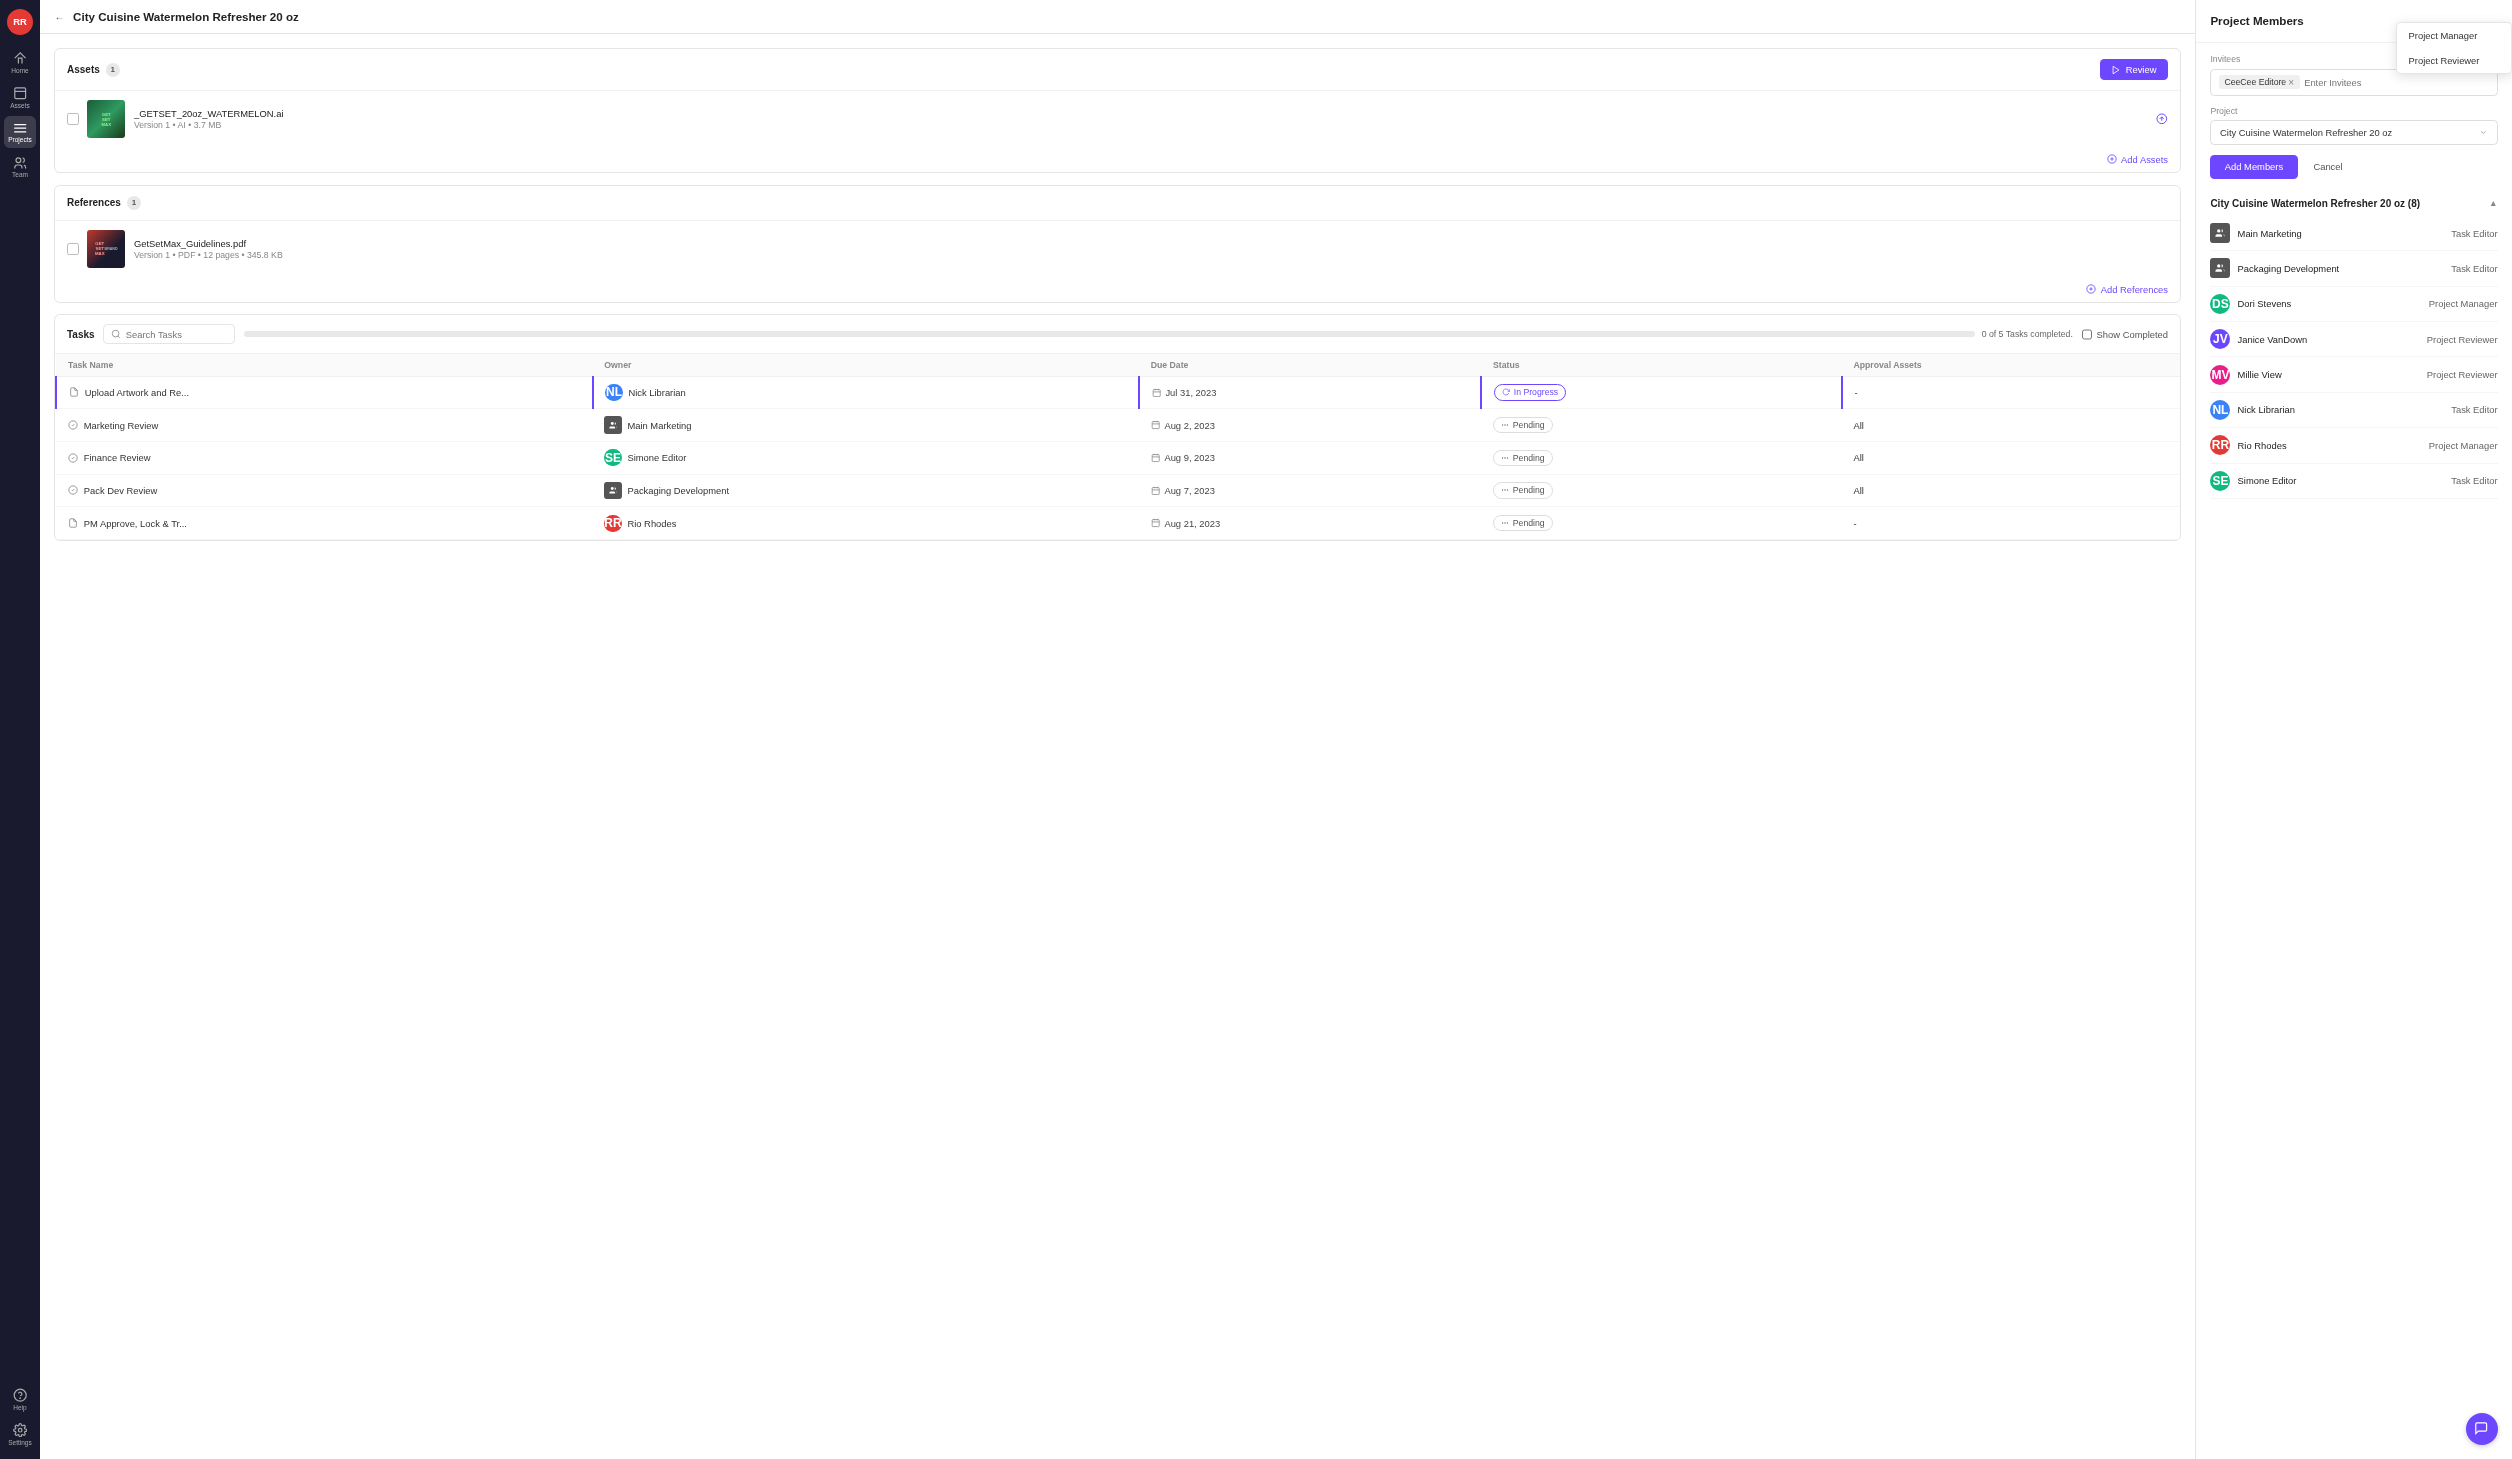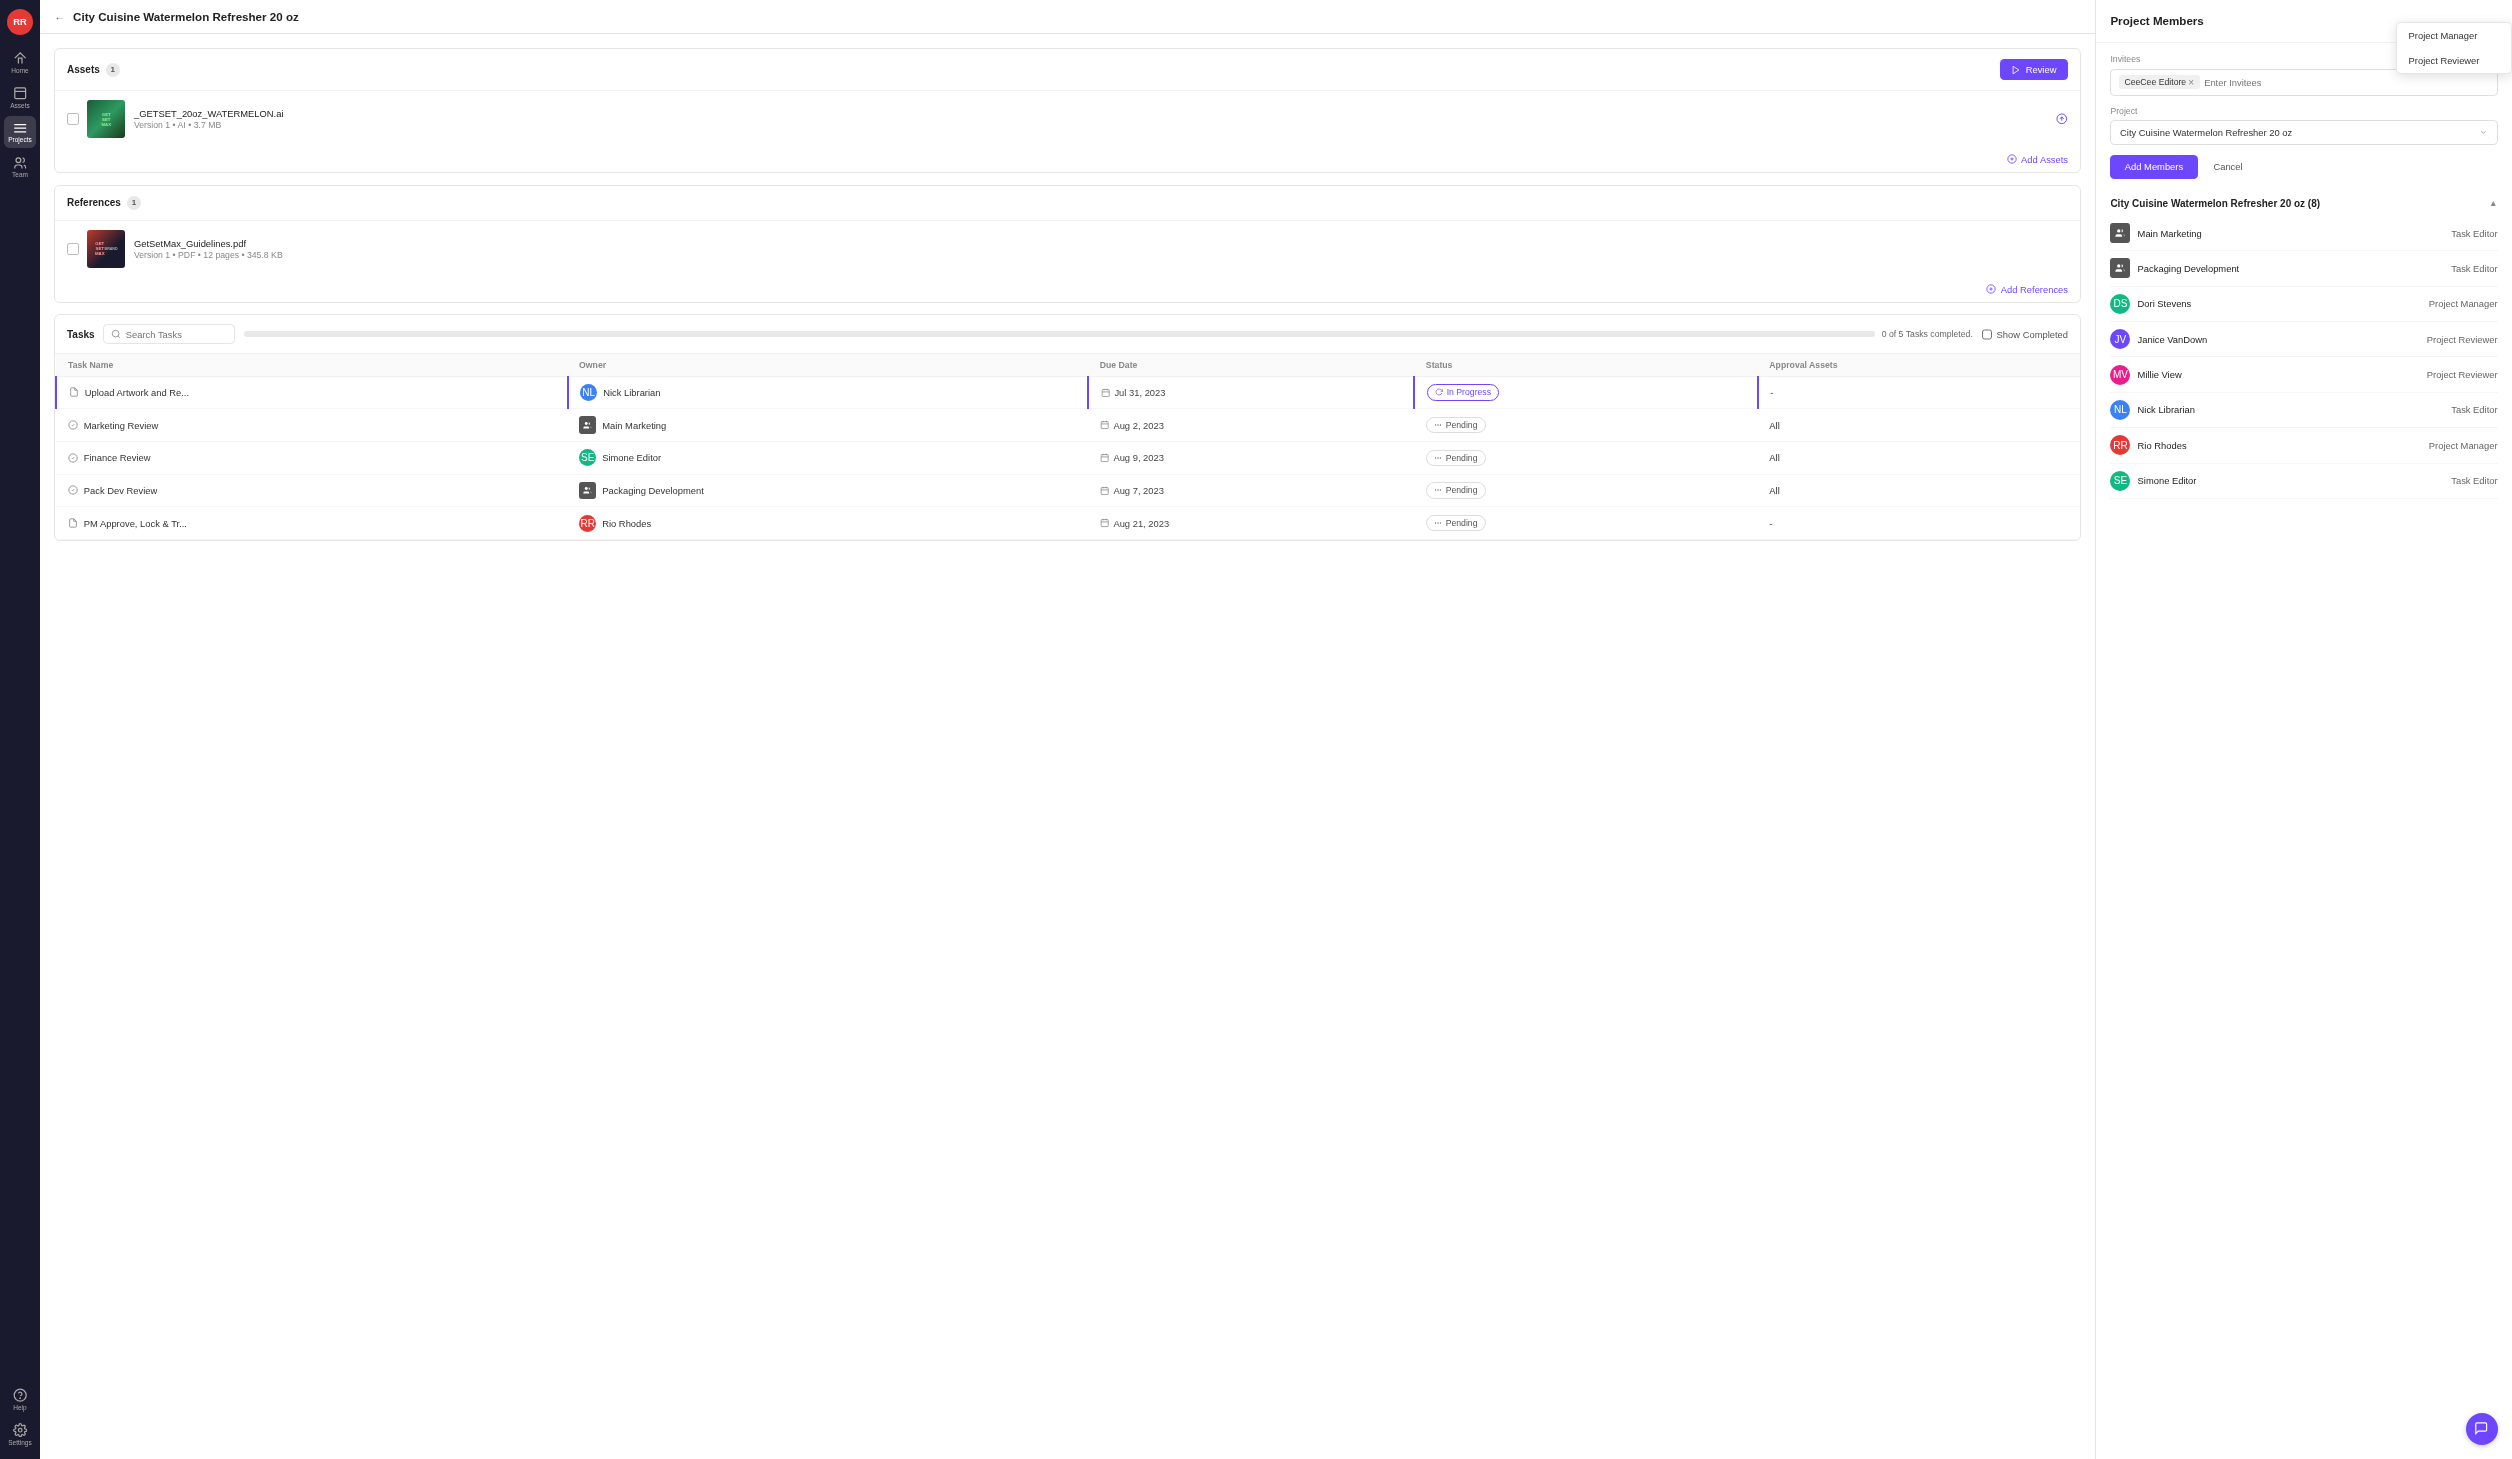--- a/index.html
+++ b/index.html
@@ -187,42 +187,42 @@
     .task-table td {
       padding: 7.2px 11.6px; border-bottom: 0.7px solid #f5f5f5;
       font-size: 9.4px; color: #333;
     }
     .task-row-active td { border-left: 2.2px solid #6c47ff; }
 
     .owner-cell { display: flex; align-items: center; gap: 5.8px; }
     .avatar-sm {
       width: 17.3px; height: 17.3px; border-radius: 50%;
       display: flex; align-items: center; justify-content: center;
-      font-size: 10px; font-weight: 400; color: white; flex-shrink: 0;
+      font-size: 12px; font-weight: 700; color: white; flex-shrink: 0;
     }
     .date-cell { display: flex; align-items: center; gap: 4.3px; color: #444; }
     .status-badge {
       display: inline-flex; align-items: center; gap: 3.6px;
       border: 0.7px solid #ddd; border-radius: 14.4px;
       padding: 2.2px 7.2px; font-size: 8.7px; color: #555;
     }
     .status-badge.in-progress { border-color: #6c47ff; color: #6c47ff; }
 
     .create-task-row td {
       padding: 7.2px 11.6px;
     }
     .create-task-btn {
       display: flex; align-items: center; gap: 4.3px;
       color: #6c47ff; font-size: 9.4px; font-weight: 500;
       cursor: pointer; justify-content: flex-end;
     }
 
     
     .right-panel {
-      width: 417px;
+      width: 317px;
       background: white;
       border-left: 0.7px solid #e5e5e5;
       display: flex;
       flex-direction: column;
       overflow: hidden;
       flex-shrink: 0;
     }
     .right-panel-header {
       padding: 14.4px;
       border-bottom: 0.7px solid #f0f0f0;

